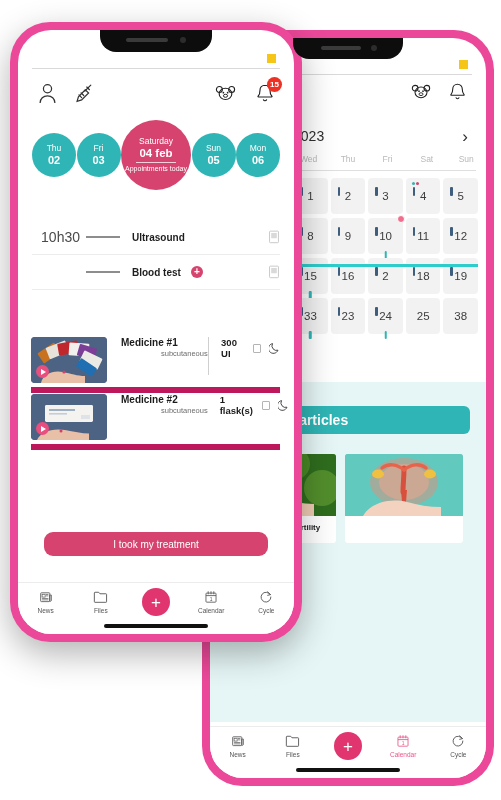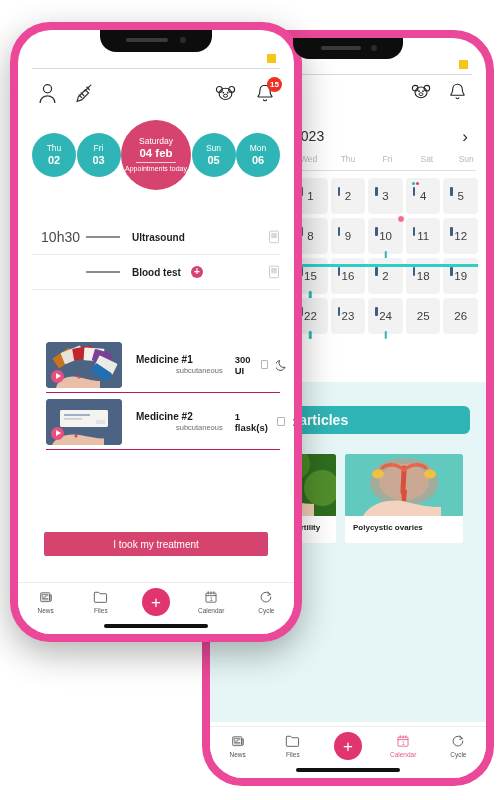--- a/index.html
+++ b/index.html
@@ -163,22 +163,22 @@
   .appt-time { width: 54px; text-align: right; font-size: 14px; color: #4a4a4a; padding-right: 6px; }
   .appt-dash { width: 34px; height: 1.4px; background: #8d8d8d; margin-right: 12px; }
   .appt-name { font-size: 10px; font-weight: bold; color: #1e1e1e; }
   .appt-plus {
     width: 12px; height: 12px; border-radius: 50%; background: #d6436e; color: #fff;
     font-size: 10px; line-height: 11px; text-align: center; margin-left: 10px; font-weight: bold;
   }
   .appt-doc { margin-left: auto; }
 
   .tx-row {
-    position: absolute; left: 28px; right: 14px; height: 56px;
-    display: flex; align-items: center; border-bottom: 1px solid #be185d;
+    position: absolute; left: 13px; right: 14px; height: 56px;
+    display: flex; align-items: flex-start; border-bottom: 6px solid #be185d;
   }
   .tx-thumb {
     width: 76px; height: 46px; border-radius: 4px; position: relative; flex: none;
     background: #4d6384; overflow: hidden;
   }
   .tx-play {
     position: absolute; left: 5px; bottom: 5px; width: 13px; height: 13px;
     border-radius: 50%; background: #e94f7e; display: flex; align-items: center; justify-content: center;
   }
   .tx-play i {
@@ -188,21 +188,21 @@
   .tx-mid { flex: 1; padding-left: 14px; }
   .tx-name { font-size: 10px; font-weight: bold; color: #1b1b1b; }
   .tx-route { font-size: 7.5px; color: #6d6d6d; margin-top: 1px; margin-left: 40px; }
   .tx-sep { width: 1.5px; height: 38px; background: #cfcfcf; }
   .tx-right { display: flex; align-items: center; gap: 8px; padding-left: 12px; }
   .tx-dose { font-size: 9.5px; font-weight: bold; color: #1b1b1b; }
   .tx-check { width: 9px; height: 9px; border: 1.2px solid #b4b4b4; border-radius: 1px; }
 
   .p1-cta {
     position: absolute; left: 26px; right: 26px; bottom: 78px; height: 24px;
-    background: #d6436e; border-radius: 2px; color: #fff;
+    background: #d6436e; border-radius: 9px; color: #fff;
     display: flex; align-items: center; justify-content: center;
     font-size: 10px;
   }
 
   .tabbar {
     position: absolute; left: 0; right: 0; bottom: 0; height: 52px;
     background: #fff; border-top: 1px solid #ececec;
     display: flex; align-items: flex-start; justify-content: space-around;
     padding-top: 7px;
   }
@@ -396,41 +396,41 @@
           <div class="p2-cell">
             <span class="marks">
               <span class="mk blue" style="height:9px"></span>
             </span>
             <span>21</span>
           </div>
           <div class="p2-cell">
             <span class="marks">
               <span class="mk blue" style="height:9px"></span>
             </span>
-            <span>22</span>
+            <span>33</span>
             <span class="underbar"></span>
           </div>
           <div class="p2-cell">
             <span class="marks">
               <span class="mk blue" style="height:9px"></span>
             </span>
             <span>23</span>
           </div>
           <div class="p2-cell">
             <span class="marks">
               <span class="mk blue" style="height:9px"></span>
             </span>
             <span>24</span>
             <span class="underbar"></span>
           </div>
           <div class="p2-cell">
             <span>25</span>
           </div>
           <div class="p2-cell">
-            <span>26</span>
+            <span>38</span>
           </div>
         </div>
       <div class="p2-teal-rule" id="p2-rule" style="top:226px"></div>
 
       <div class="p2-articles">
         <div class="p2-artbanner">My daily articles</div>
         <div class="p2-artrow" id="p2-articles">
             <div class="art-card">
               <div class="art-thumb thumb-green">
                 <svg viewBox="0 0 118 62" width="118" height="62" class="hand-art">
@@ -453,21 +453,20 @@
      <ellipse cx="59" cy="28" rx="25" ry="18" fill="#f5a38c" opacity=".5"></ellipse>
      <path d="M59 14c0 10-1 16-1 24" stroke="#d94f3d" stroke-width="5" fill="none" stroke-linecap="round"></path>
      <path d="M59 16c-7-6-16-7-22-2" stroke="#e8634b" stroke-width="3.4" fill="none" stroke-linecap="round"></path>
      <path d="M59 16c7-6 16-7 22-2" stroke="#e8634b" stroke-width="3.4" fill="none" stroke-linecap="round"></path>
      <ellipse cx="33" cy="20" rx="6" ry="4.4" fill="#f0c040"></ellipse>
      <ellipse cx="85" cy="20" rx="6" ry="4.4" fill="#f0c040"></ellipse>
      <path d="M56 36h6l-1 12-2 4-2-4z" fill="#d94f3d"></path>
      <path d="M18 62c8-14 28-18 44-14 11 3 22 5 34 5v9z" fill="#f4d2c0"></path>
    </svg>
               </div>
-     <div class="art-title">Polycystic ovaries</div>
             </div>
           </div>
       </div>
 
       <div class="tabbar" id="p2-tabs">
           <div class="tab">
             <span>
               <svg width="14" height="14" viewBox="0 0 20 20">
                 <rect x="2.4" y="4" width="13" height="12.6" rx="1" fill="none" stroke="#555" stroke-width="1.2"></rect>
                 <path d="M15.4 7.2h2.2v8.1a1.3 1.3 0 0 1-2.2 0z" fill="none" stroke="#555" stroke-width="1.2"></path>

